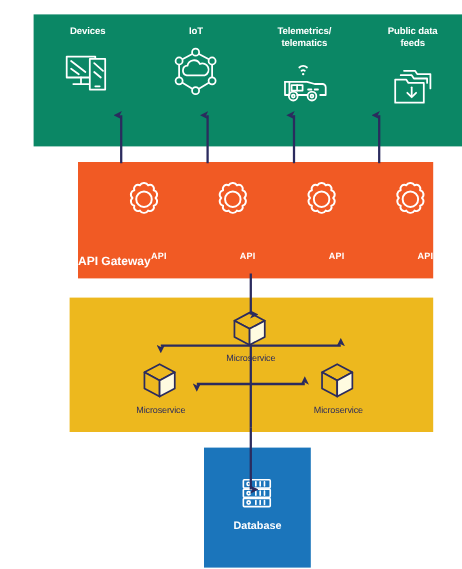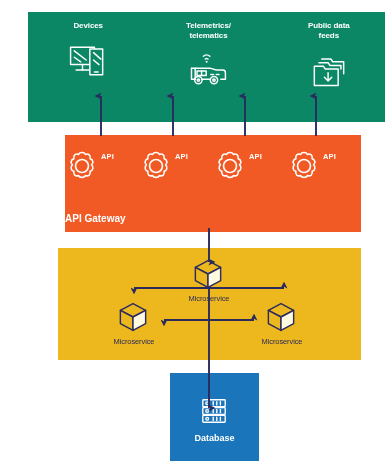--- a/index.html
+++ b/index.html
@@ -43,21 +43,21 @@
     left: 42px;
     top: 248px;
     width: 303px;
     height: 112px;
     background: #edb81e;
   }
   .band-database {
     left: 154px;
     top: 373px;
     width: 89px;
-    height: 88px;
+    height: 100px;
     background: #1b75bb;
   }
 
   
   .sources-row {
     position: absolute;
     inset: 0;
     display: flex;
   }
   .source-col {
@@ -90,21 +90,23 @@
   .api-row {
     position: absolute;
     left: 0;
     top: 14px;
     width: 100%;
     display: flex;
   }
   .api-col {
     flex: 1 1 0;
     display: flex;
-    align-items: flex-start;
+    flex-direction: column;
+    align-items: flex-end;
+    gap: 21px;
   }
   .api-icon { width: 36px; height: 36px; }
   .api-icon svg { display: block; }
   .api-label {
     margin-top: 3px;
     color: #ffffff;
     font-size: 7.5px;
     font-weight: bold;
     letter-spacing: 0.2px;
   }
@@ -183,20 +185,35 @@
             <path d="M9 14 L22 24"></path>
             <path d="M9 21 L16 26"></path>
             <path d="M26 12 h14 v28 h-14 z" fill="#0b8765"></path>
             <path d="M30 16 L38 23"></path>
             <path d="M30 24 L36 29"></path>
             <path d="M31 37 h4"></path>
           </svg>
         </div>
       </div>
 
+      <div class="source-col">
+        <div class="source-label">IoT</div>
+        <div class="source-icon">
+          <svg viewBox="0 0 48 48" width="44" height="44" fill="none" stroke="#ffffff" stroke-width="1.6" stroke-linejoin="round" stroke-linecap="round">
+            <path d="M24 6 L39 14 V32 L24 41 L9 32 V14 Z"></path>
+            <circle cx="24" cy="6" r="3.2" fill="#0b8765"></circle>
+            <circle cx="39" cy="14" r="3.2" fill="#0b8765"></circle>
+            <circle cx="39" cy="32" r="3.2" fill="#0b8765"></circle>
+            <circle cx="24" cy="41" r="3.2" fill="#0b8765"></circle>
+            <circle cx="9" cy="32" r="3.2" fill="#0b8765"></circle>
+            <circle cx="9" cy="14" r="3.2" fill="#0b8765"></circle>
+            <path d="M16 27 a4.4 4.4 0 0 1 0.6 -8.7 a6 6 0 0 1 11.3 -1.6 a4.8 4.8 0 0 1 4.6 10.3 Z" fill="#0b8765"></path>
+          </svg>
+        </div>
+      </div>
 
 
       <div class="source-col">
         <div class="source-label">Telemetrics/
 telematics</div>
         <div class="source-icon">
           <svg viewBox="0 0 48 48" width="44" height="44" fill="none" stroke="#ffffff" stroke-width="1.6" stroke-linejoin="round" stroke-linecap="round">
             <path d="M19 9 a5 5 0 0 1 7 0"></path>
             <path d="M21 12 a2.4 2.4 0 0 1 3 0"></path>
             <circle cx="22.5" cy="15" r="1.1" fill="#ffffff" stroke="none"></circle>

